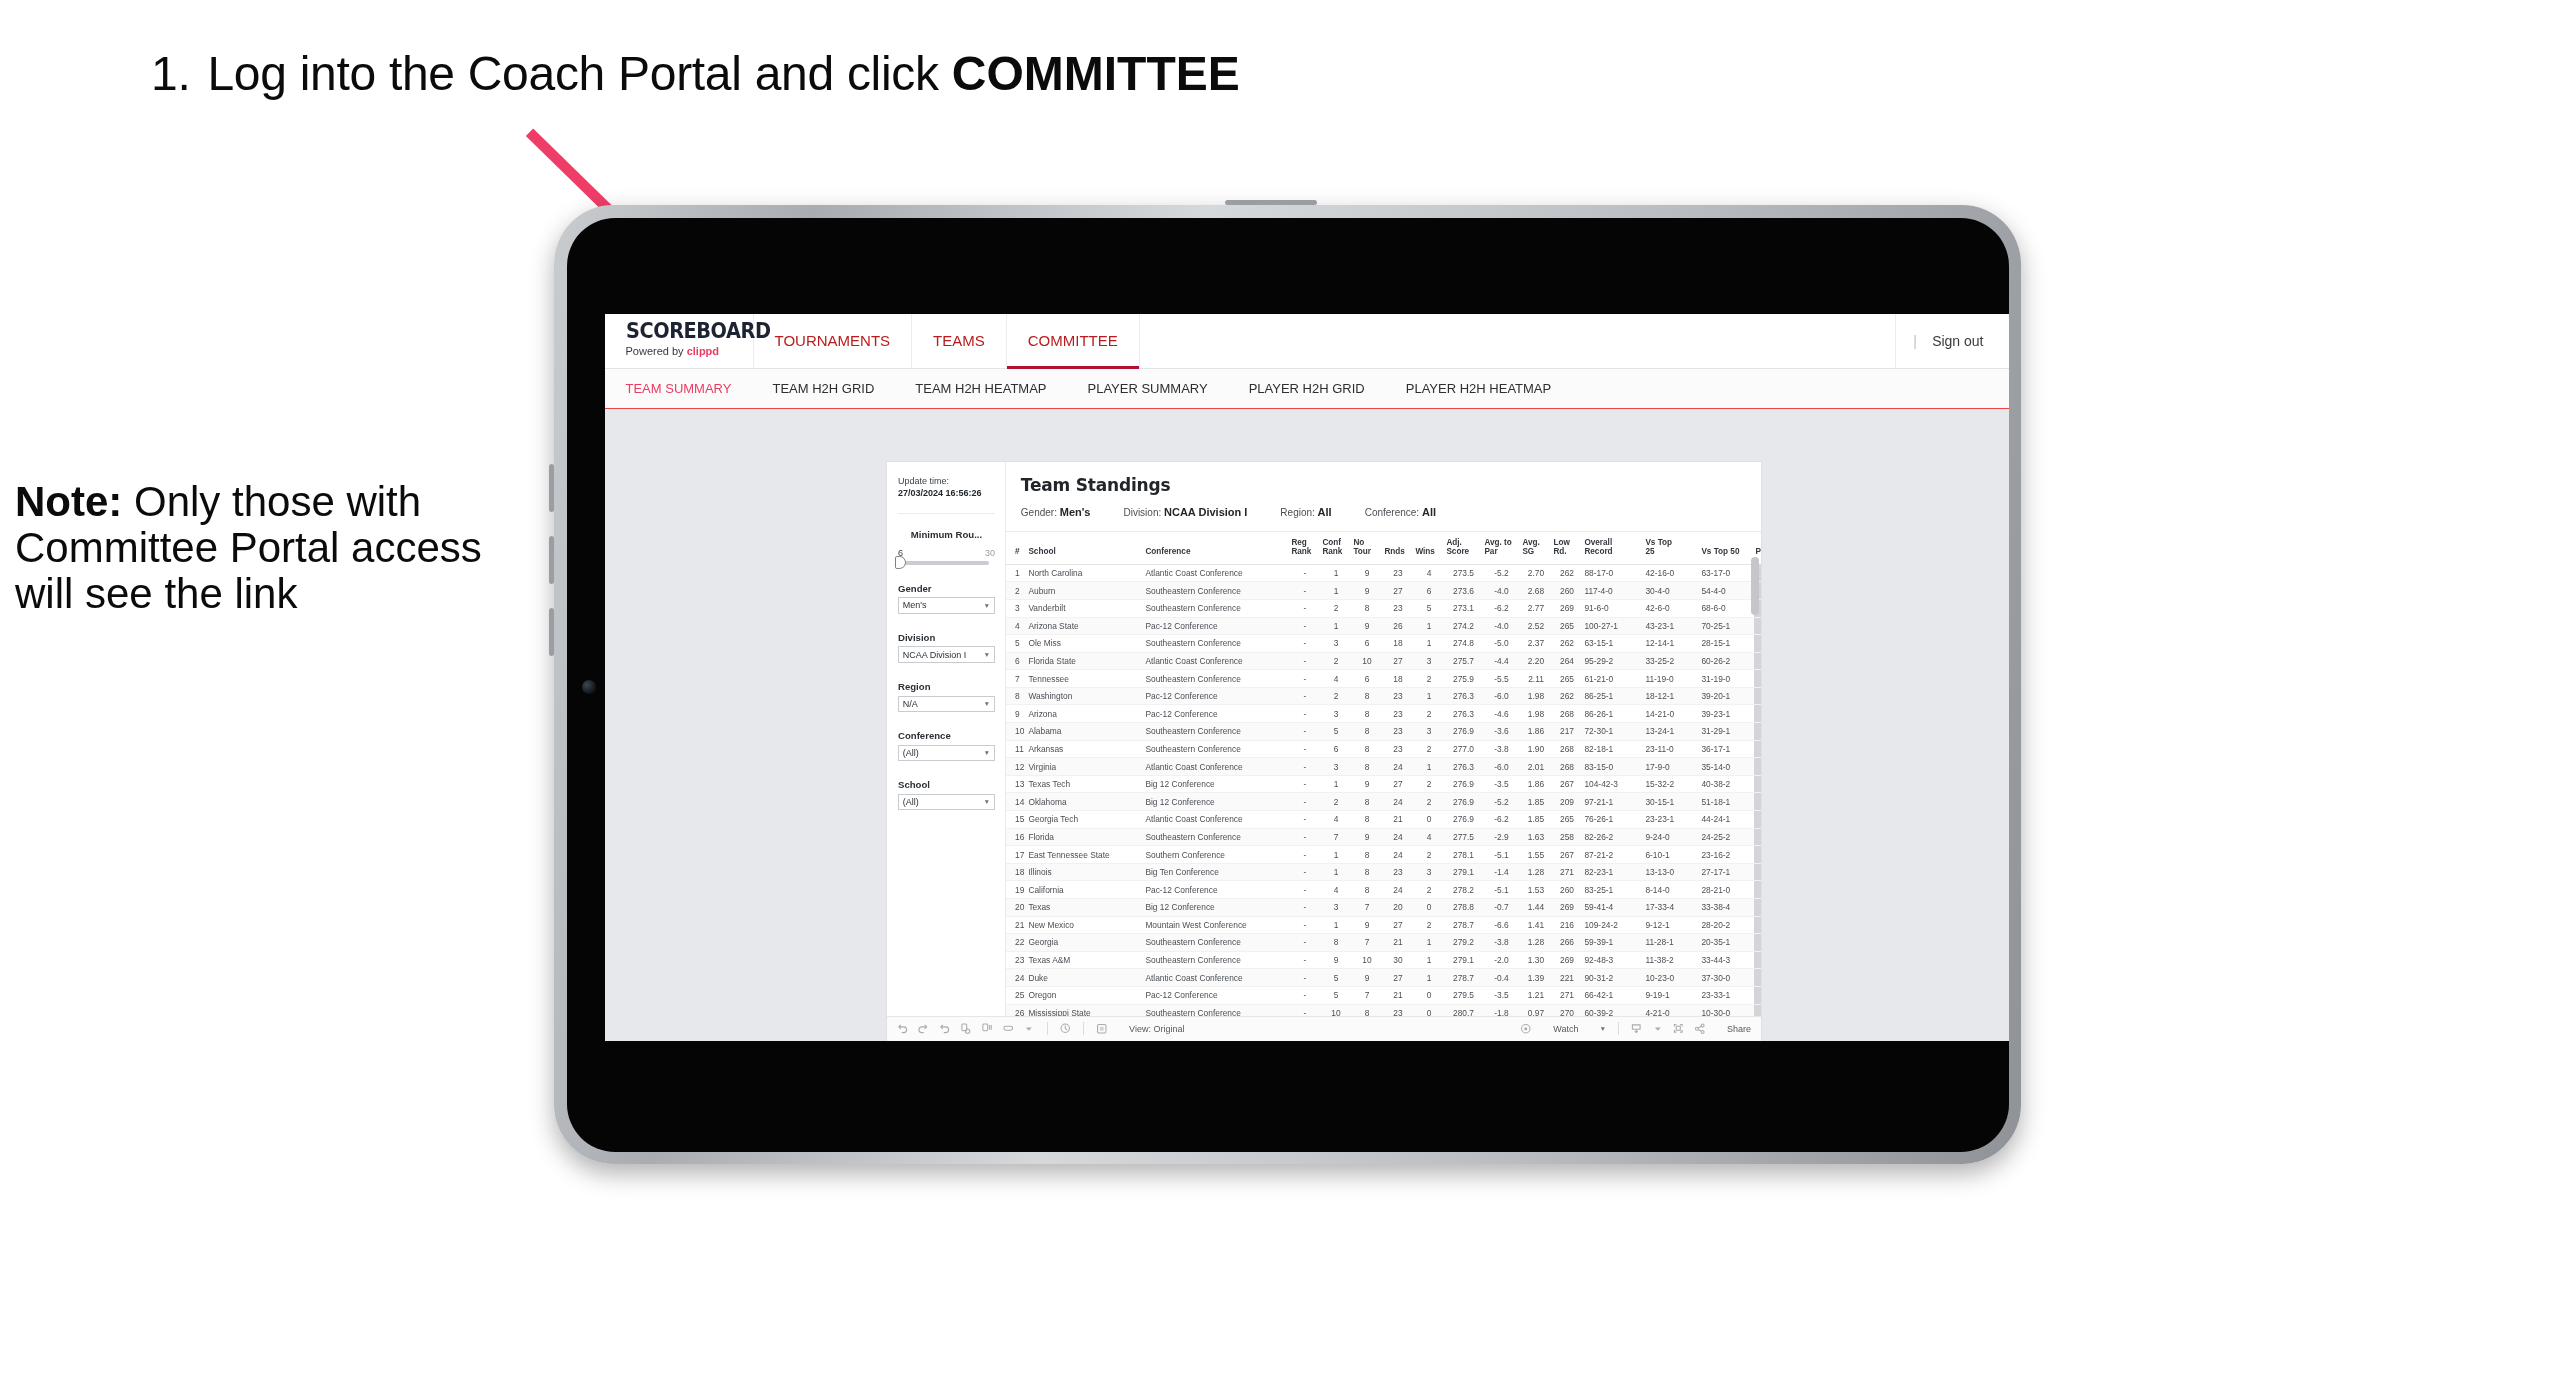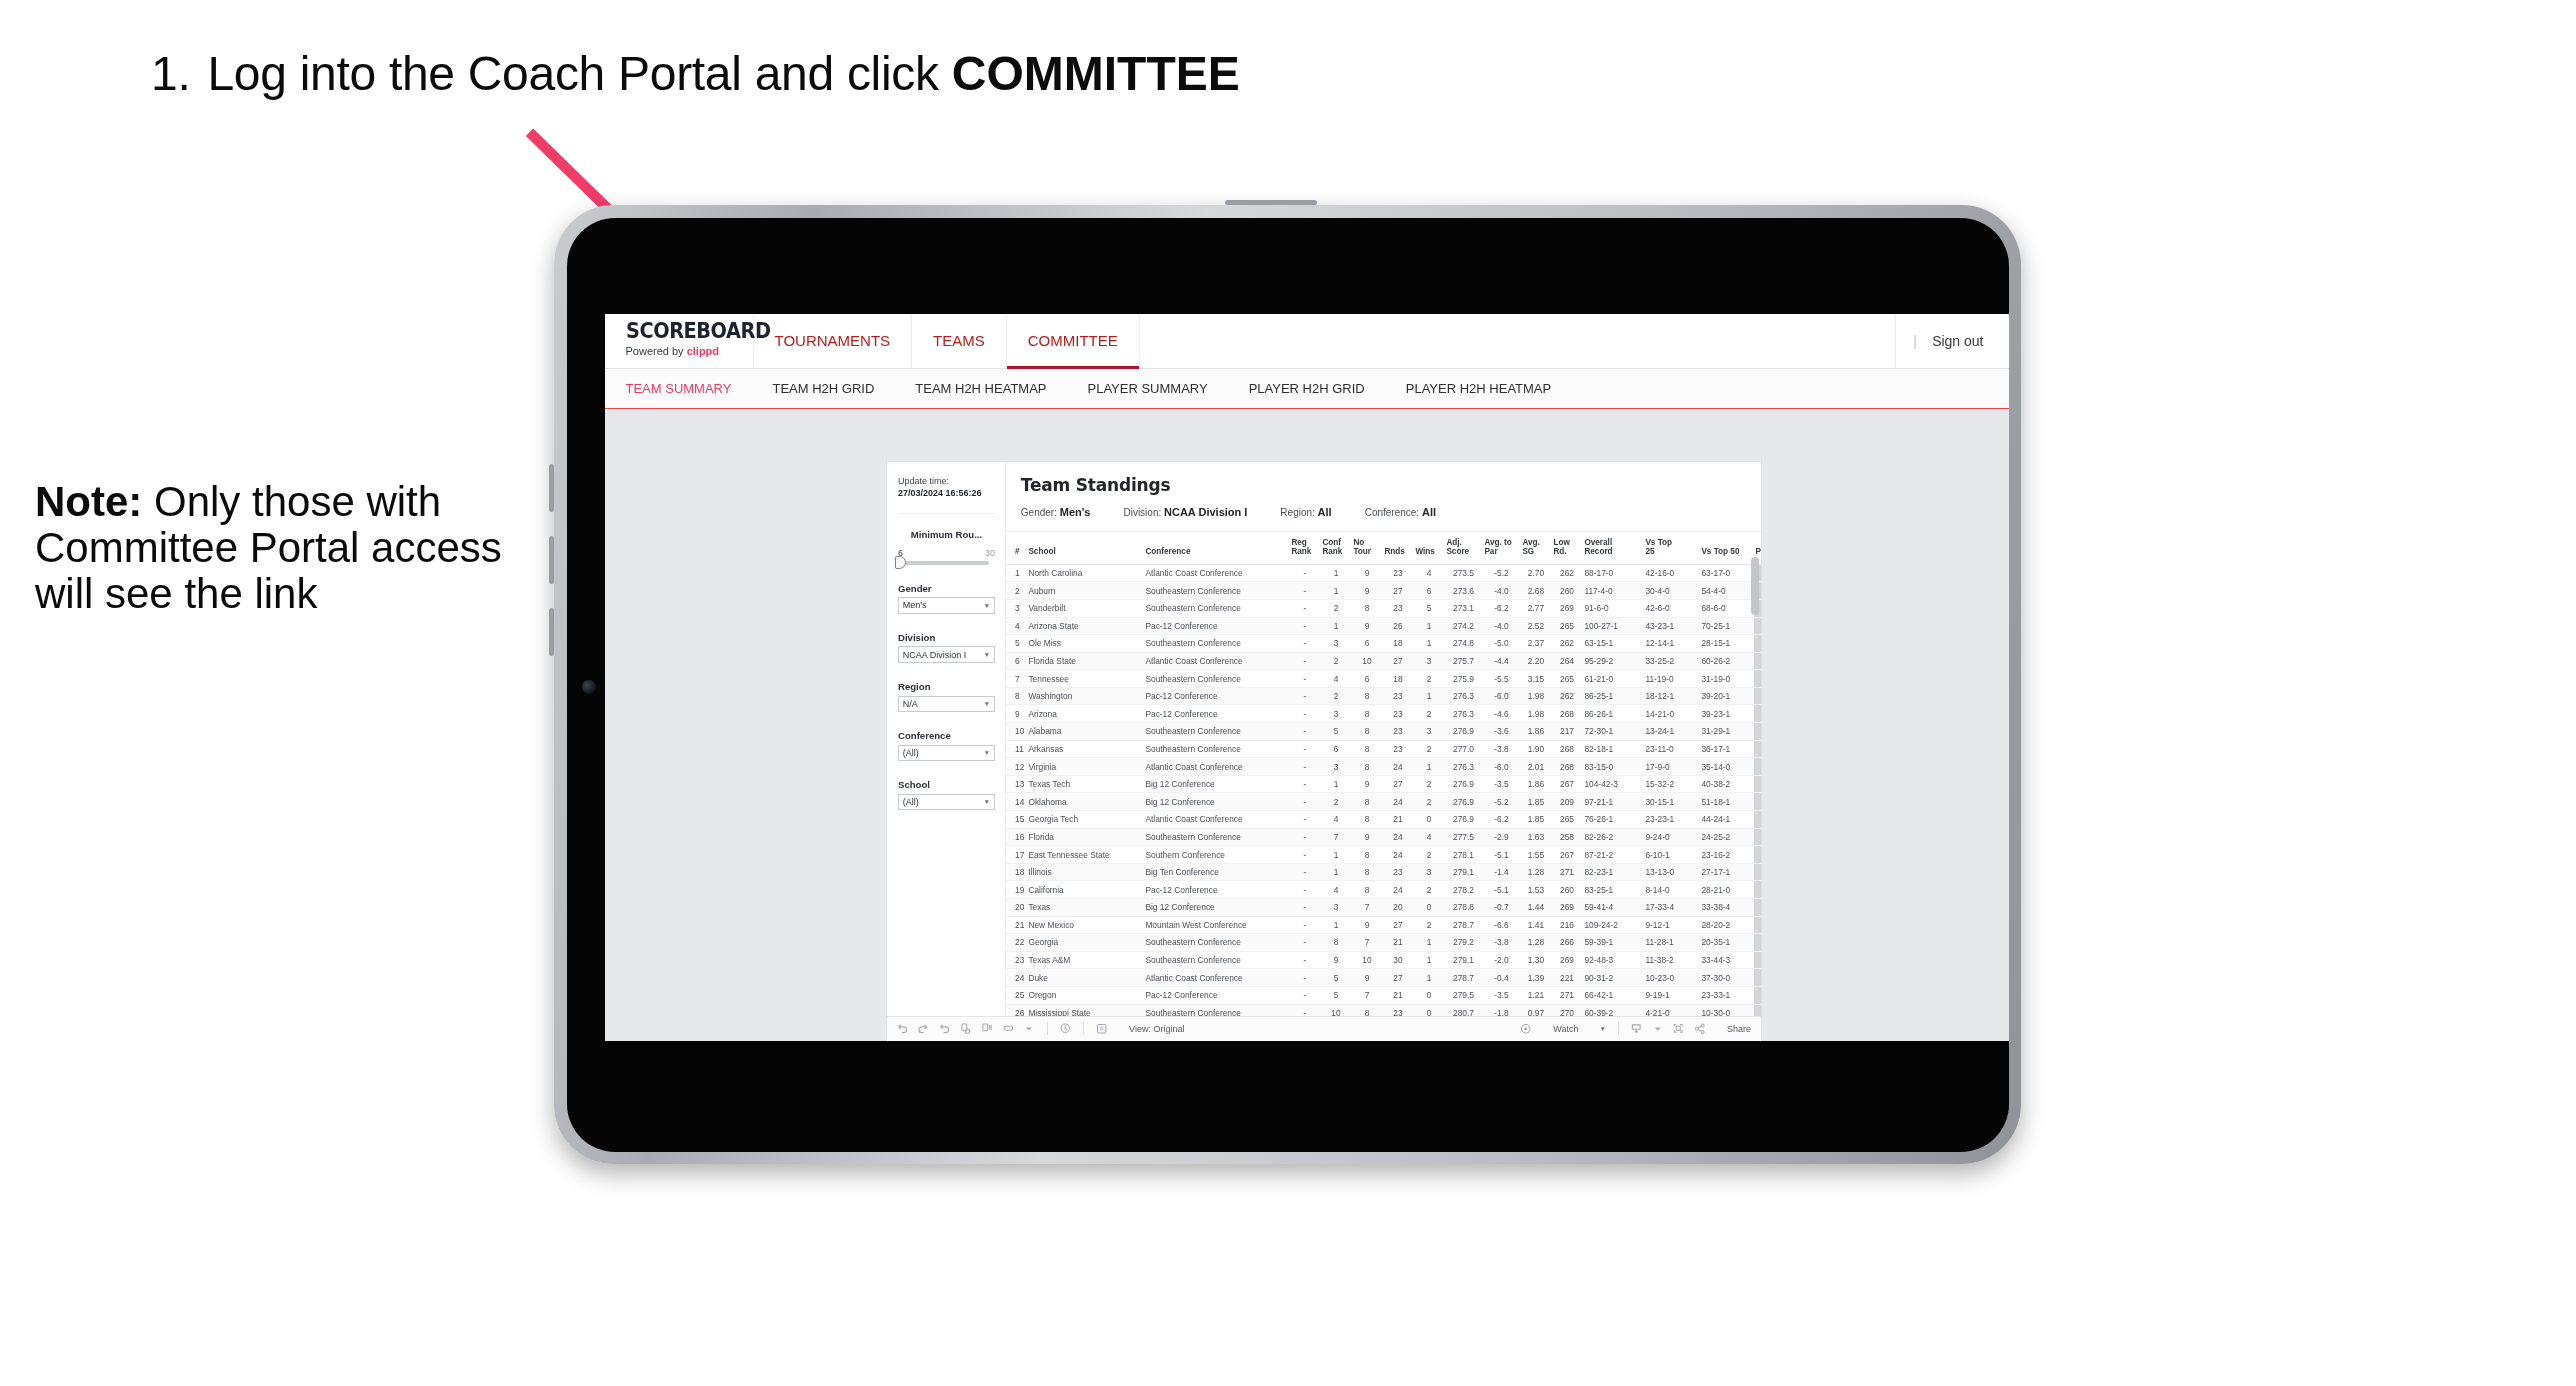--- a/index.html
+++ b/index.html
@@ -21,21 +21,21 @@
     font-size: 48px;
     color: #0b0b0b;
     letter-spacing: -0.3px;
     white-space: nowrap;
   }
   .slide-heading .num { margin-right: 17px; }
   .slide-heading .bold { font-weight: bold; letter-spacing: 0px; }
 
   .note-block {
     position: absolute;
-    left: 35px;
+    left: 15px;
     top: 479px;
     width: 499px;
     font-size: 42px;
     line-height: 1.1;
     color: #0b0b0b;
   }
   .note-block .note-label { font-weight: bold; }
 
   
   .arrow-svg {
@@ -560,21 +560,21 @@
                         <td class="c-num">7</td>
                         <td class="c-school">Tennessee</td>
                         <td class="c-conf">Southeastern Conference</td>
                         <td class="c-n">-</td>
                         <td class="c-n">4</td>
                         <td class="c-n">6</td>
                         <td class="c-n">18</td>
                         <td class="c-n">2</td>
                         <td class="c-n3">275.9</td>
                         <td class="c-n3">-5.5</td>
-                        <td class="c-n">3.15</td>
+                        <td class="c-n">2.11</td>
                         <td class="c-n">265</td>
                         <td class="c-rec">61-21-0</td>
                         <td class="c-t25">11-19-0</td>
                         <td class="c-t50">31-19-0</td>
                         <td class="c-pts">63.71</td>
                       </tr>
                       <tr>
                         <td class="c-num">8</td>
                         <td class="c-school">Washington</td>
                         <td class="c-conf">Pac-12 Conference</td>

